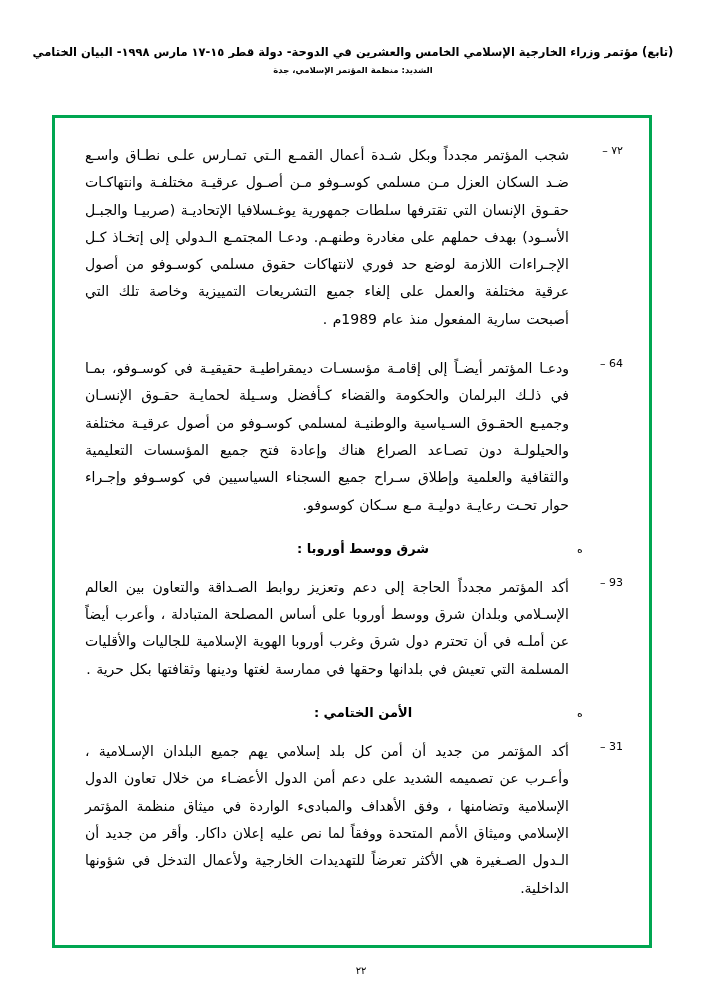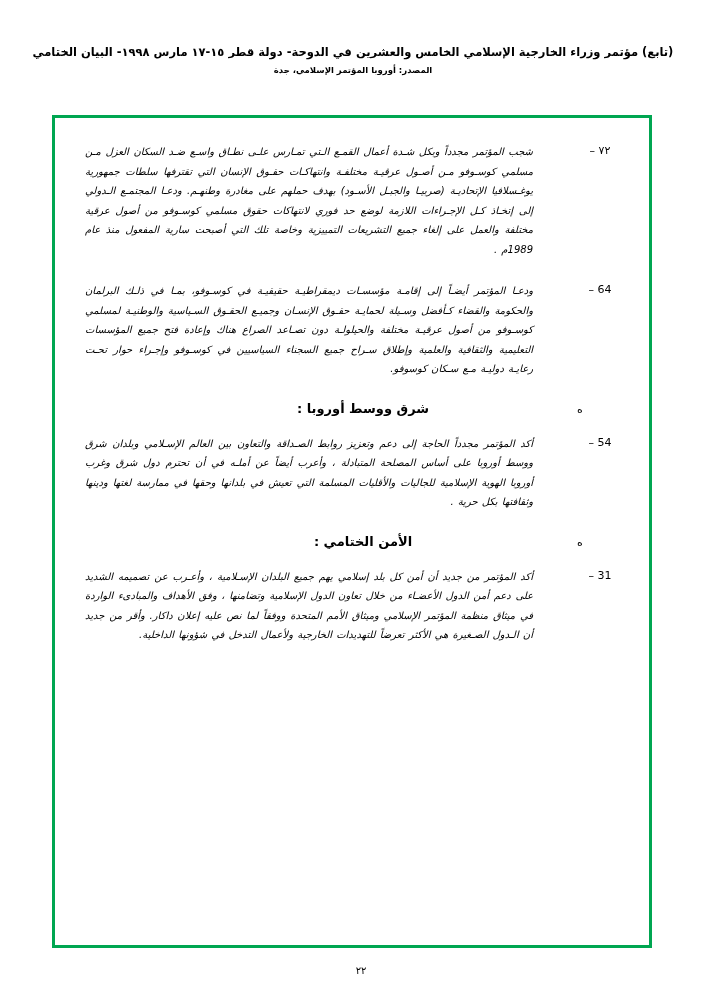--- a/index.html
+++ b/index.html
@@ -59,38 +59,36 @@
     direction: rtl;
   }
   .para {
     display: flex;
     flex-direction: row;
     align-items: flex-start;
     margin-bottom: 22px;
   }
   .para-num {
     flex: 0 0 46px;
-    text-align: center;
+    text-align: right;
     font-size: 11px;
     direction: rtl;
     padding-top: 2px;
     white-space: nowrap;
-    margin-left: 36px;
   }
   .para-body {
     flex: 1 1 auto;
-    font-size: 10px;
+    font-size: 14px;
     line-height: 1.95;
     text-align: justify;
     text-justify: inter-word;
     direction: rtl;
     padding-left: 6px;
     padding-right: 8px;
     word-spacing: 1px;
-    font-style: italic;
   }
   .section-head {
     display: flex;
     flex-direction: row;
     align-items: baseline;
     margin-bottom: 18px;
     margin-top: 4px;
   }
   .section-bullet {
     flex: 0 0 46px;
@@ -116,21 +114,21 @@
     letter-spacing: 1px;
   }
 </style>
 </head>
 <body>
 
 <div class="page">
 
   <div class="header">
     <div class="header-line">(تابع) مؤتمر وزراء الخارجية الإسلامي الخامس والعشرين في الدوحة- دولة قطر ١٥-١٧ مارس ١٩٩٨- البيان الختامي</div>
-    <div class="header-source">المصدر: أوروبا المؤتمر الإسلامي، جدة</div>
+    <div class="header-source">الشديد: منظمة المؤتمر الإسلامي، جدة</div>
   </div>
 
   <div class="frame">
     <div class="content">
 
       <div class="para">
         <div class="para-num">٧٢ –</div>
         <div class="para-body">شجب المؤتمر مجدداً وبكل شـدة أعمال القمـع الـتي تمـارس علـى نطـاق واسـع ضـد السكان العزل مـن مسلمي كوسـوفو مـن أصـول عرقيـة مختلفـة وانتهاكـات حقـوق الإنسان التي تقترفها سلطات جمهورية يوغـسلافيا الإتحاديـة (صربيـا والجبـل الأسـود) بهدف حملهم على مغادرة وطنهـم. ودعـا المجتمـع الـدولي إلى إتخـاذ كـل الإجـراءات اللازمة لوضع حد فوري لانتهاكات حقوق مسلمي كوسـوفو من أصول عرقية مختلفة والعمل على إلغاء جميع التشريعات التمييزية وخاصة تلك التي أصبحت سارية المفعول منذ عام 1989م .</div>
       </div>
 
@@ -138,21 +136,21 @@
         <div class="para-num">64 –</div>
         <div class="para-body">ودعـا المؤتمر أيضـاً إلى إقامـة مؤسسـات ديمقراطيـة حقيقيـة في كوسـوفو، بمـا في ذلـك البرلمان والحكومة والقضاء كـأفضل وسـيلة لحمايـة حقـوق الإنسـان وجميـع الحقـوق السـياسية والوطنيـة لمسلمي كوسـوفو من أصول عرقيـة مختلفة والحيلولـة دون تصـاعد الصراع هناك وإعادة فتح جميع المؤسسات التعليمية والثقافية والعلمية وإطلاق سـراح جميع السجناء السياسيين في كوسـوفو وإجـراء حوار تحـت رعايـة دوليـة مـع سـكان كوسوفو.</div>
       </div>
 
       <div class="section-head">
         <div class="section-bullet">ه</div>
         <div class="section-title">شرق ووسط أوروبا :</div>
       </div>
 
       <div class="para">
-        <div class="para-num">54 –</div>
+        <div class="para-num">93 –</div>
         <div class="para-body">أكد المؤتمر مجدداً الحاجة إلى دعم وتعزيز روابط الصـداقة والتعاون بين العالم الإسـلامي وبلدان شرق ووسط أوروبا على أساس المصلحة المتبادلة ، وأعرب أيضاً عن أملـه في أن تحترم دول شرق وغرب أوروبا الهوية الإسلامية للجاليات والأقليات المسلمة التي تعيش في بلدانها وحقها في ممارسة لغتها ودينها وثقافتها بكل حرية .</div>
       </div>
 
       <div class="section-head">
         <div class="section-bullet">ه</div>
         <div class="section-title">الأمن الختامي :</div>
       </div>
 
       <div class="para">
         <div class="para-num">31 –</div>

